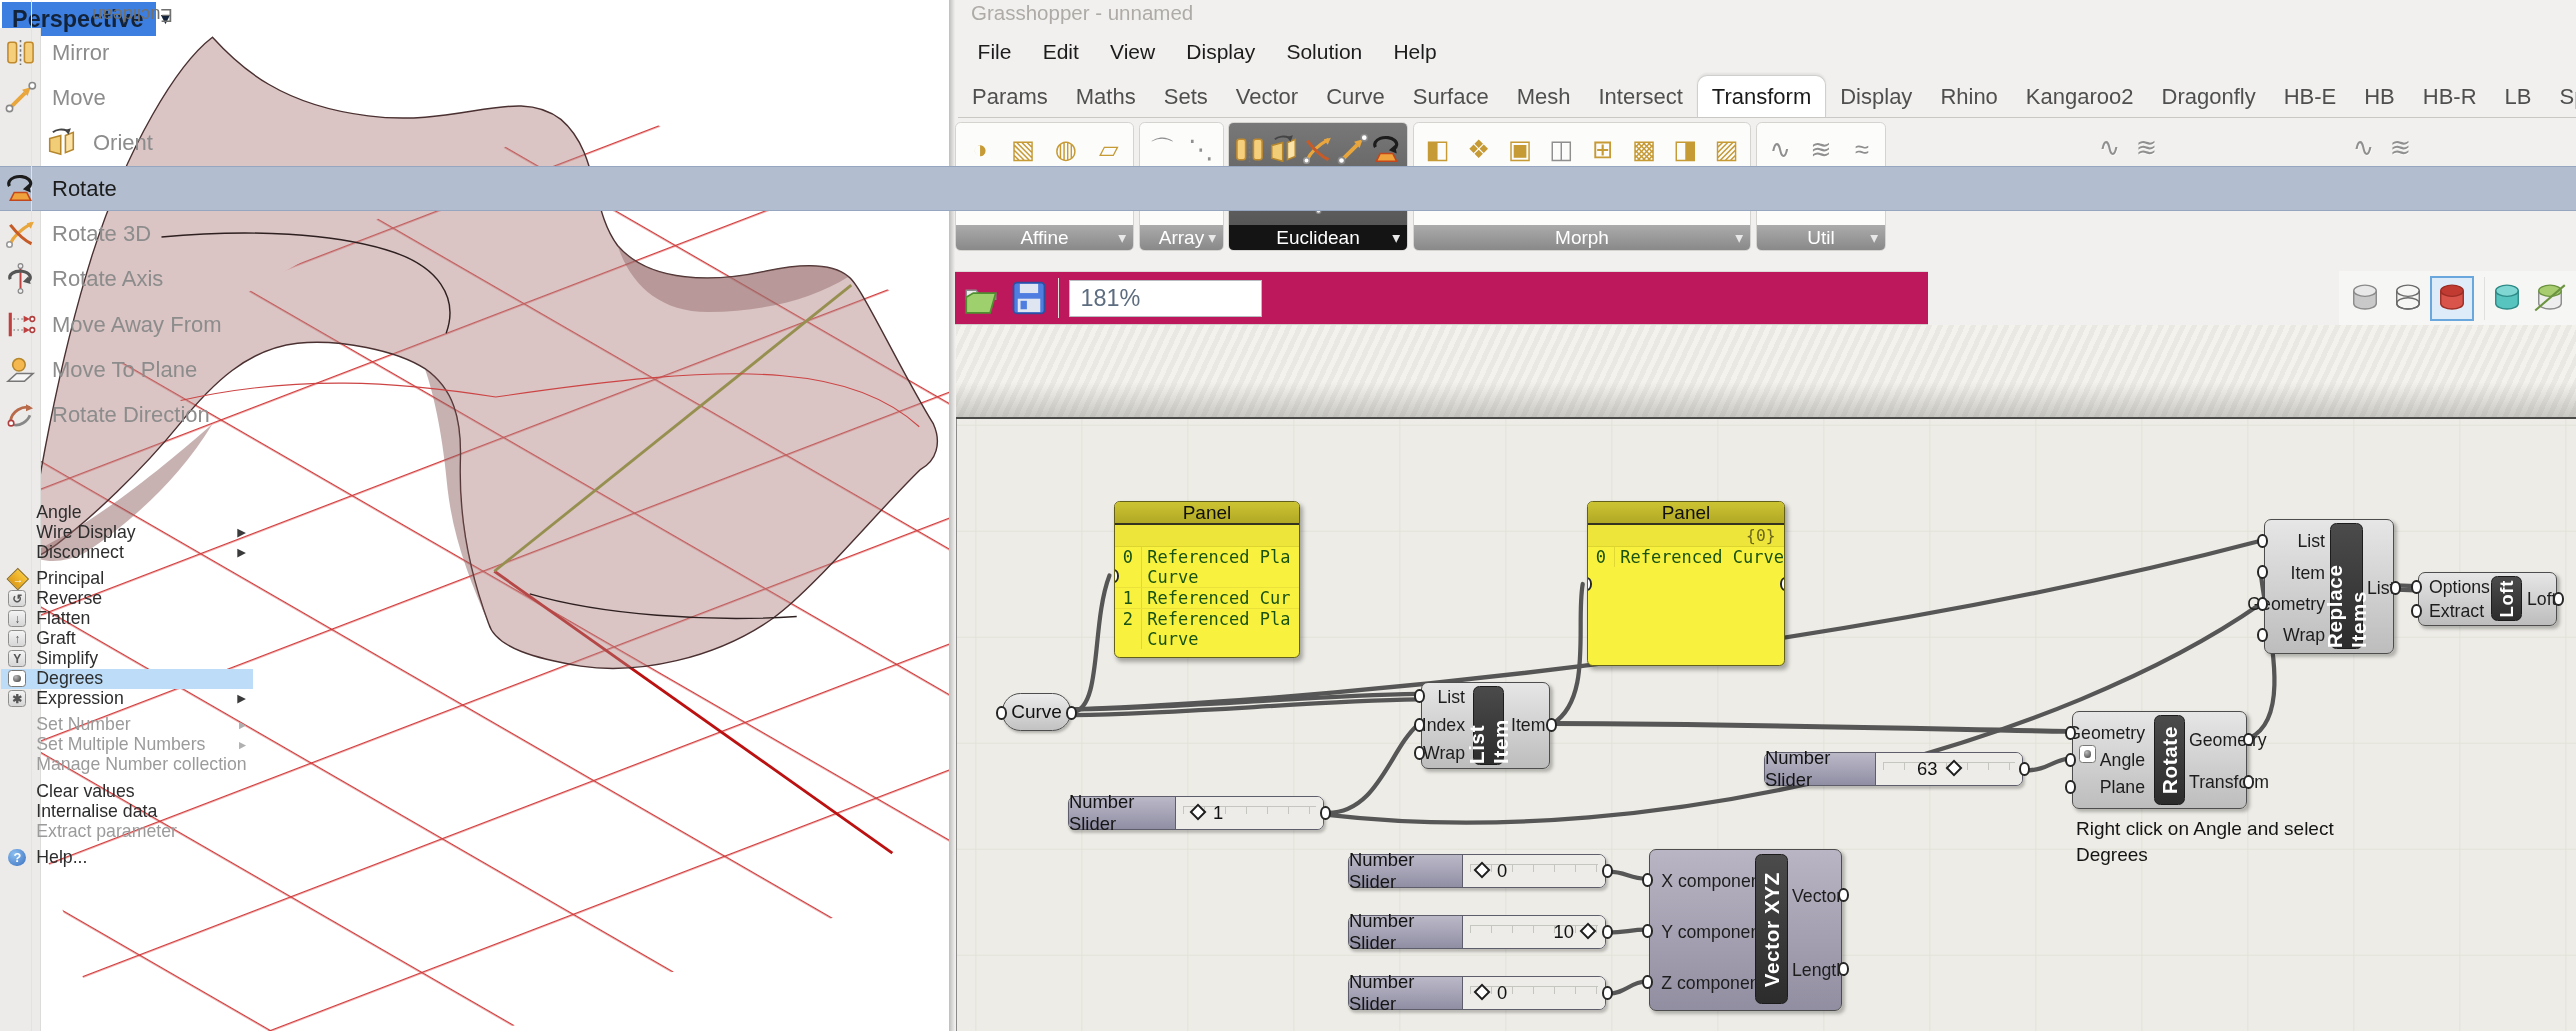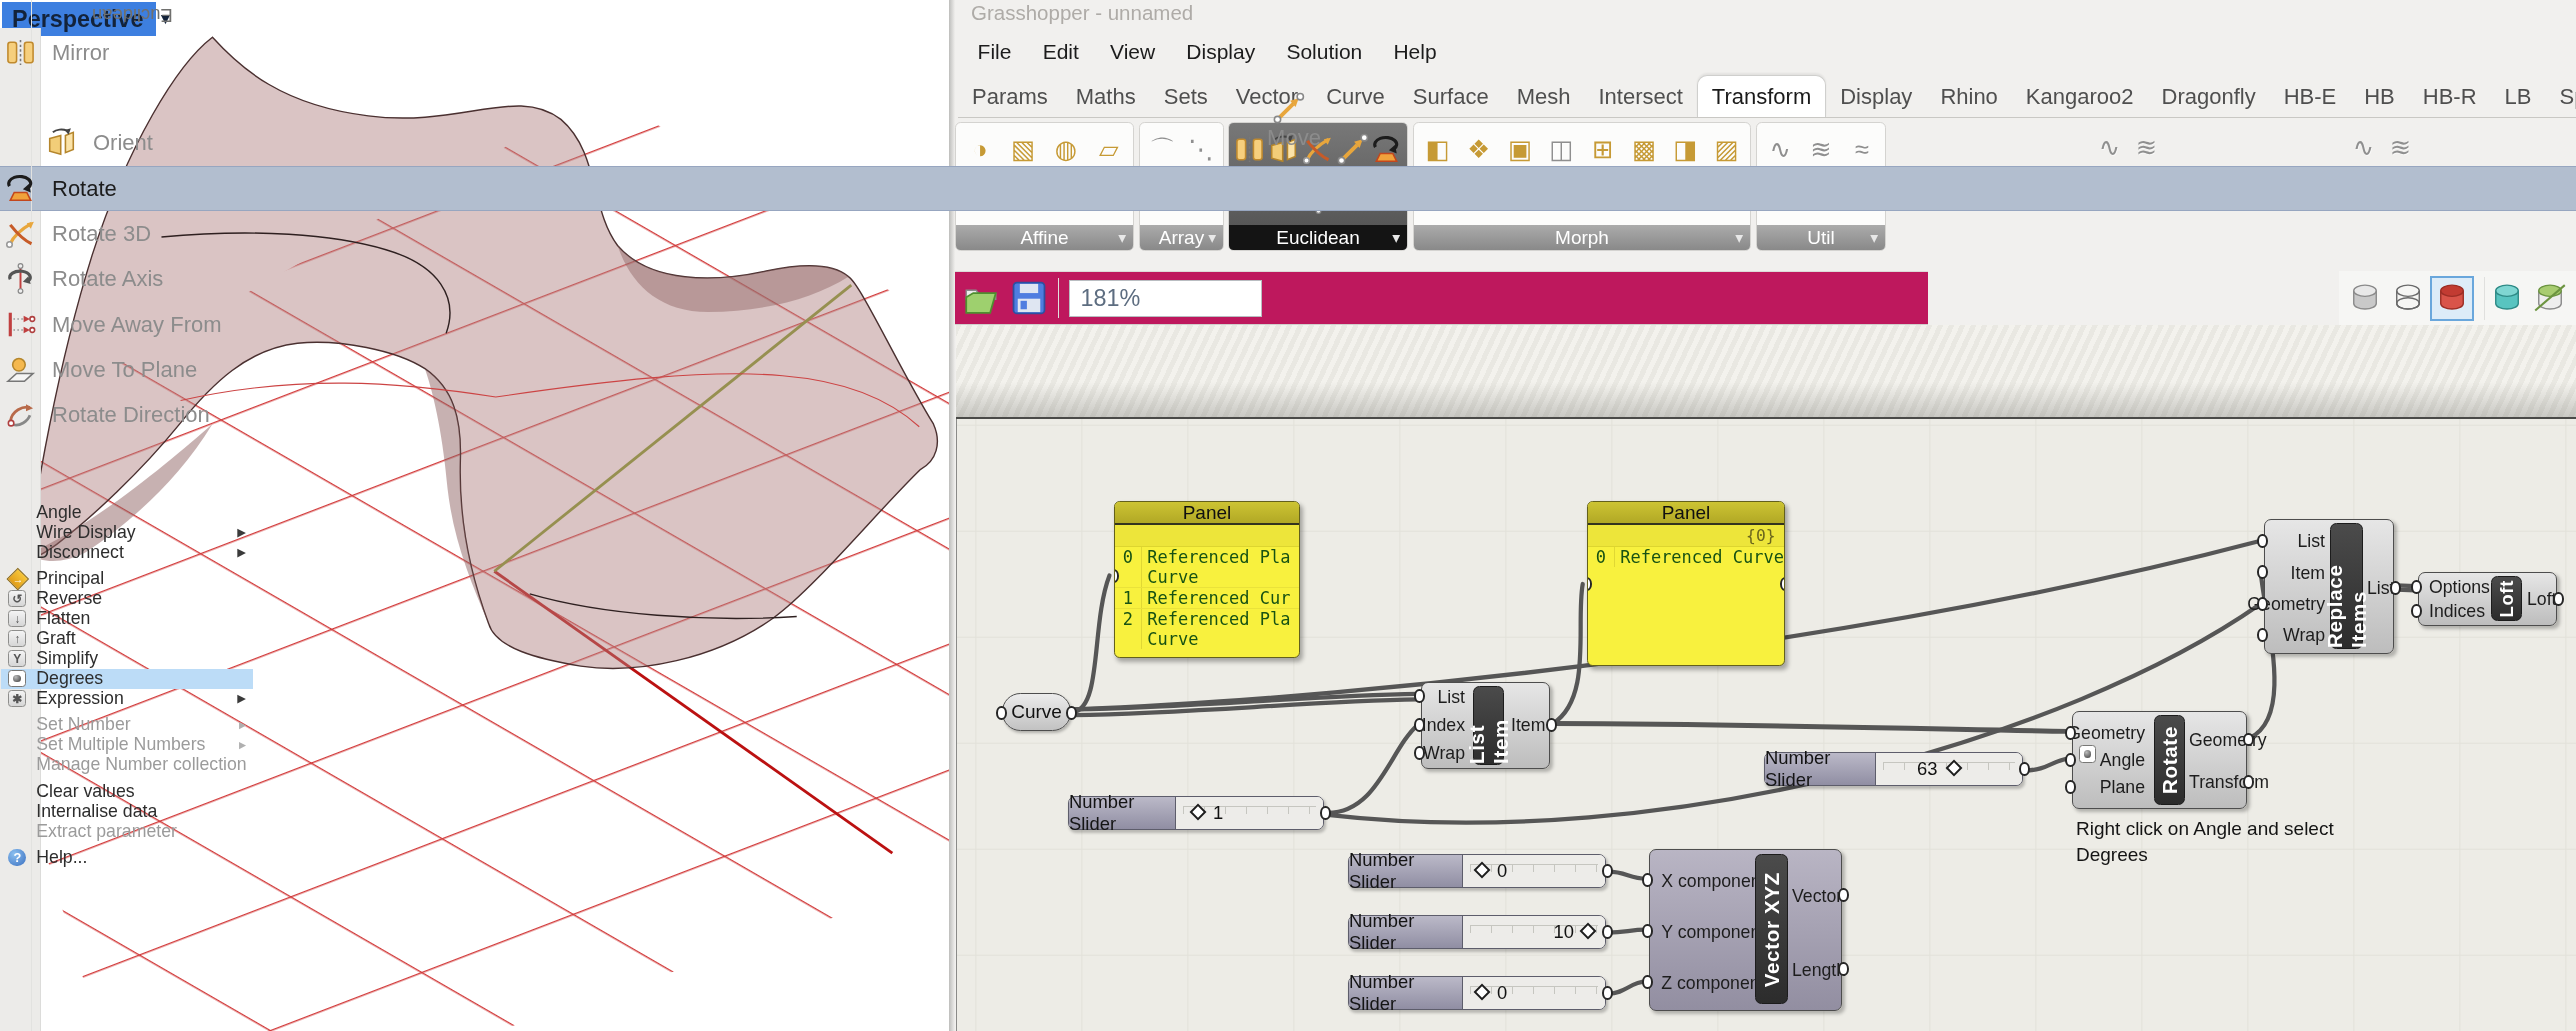--- a/index.html
+++ b/index.html
@@ -611,21 +611,21 @@
     <div class="port" style="left:102px;top:58px;">List</div>
     <div class="nub" style="left:-7.8px;top:14px;"></div>
     <div class="nub" style="left:-7.8px;top:45px;"></div>
     <div class="nub" style="left:-7.8px;top:77px;"></div>
     <div class="nub" style="left:-7.8px;top:108px;"></div>
     <div class="nub" style="right:-7.8px;top:61px;"></div>
   </div>
 
   <div class="comp" style="left:2418px;top:572px;width:139px;height:54px;">
     <div class="port" style="left:10px;top:4.3px;">Options</div>
-    <div class="port" style="left:10px;top:28px;">Indices</div>
+    <div class="port" style="left:10px;top:28px;">Extract</div>
     <div class="vlabel" style="left:72px;top:2.8px;width:31px;height:45px;">
         <span style="font-size:18.4px;">Loft</span>
       </div>
     <div class="port" style="left:108px;top:15.6px;">Loft</div>
     <div class="nub" style="left:-7.8px;top:7px;"></div>
     <div class="nub" style="left:-7.8px;top:31px;"></div>
     <div class="nub" style="right:-7.8px;top:19px;"></div>
   </div>
 
   <div id="euclid-menu">
@@ -634,21 +634,21 @@
       </div>
     <div class="gutter"></div>
     <div class="dd-item" style="top:30px;">
       <span class="ic">
           <svg class="ddsvg" viewBox="0 0 46 46" width="33" height="33">
             <use href="#ic-mirror"></use>
           </svg>
         </span>
       <span class="lbl">Mirror</span>
     </div>
-    <div class="dd-item" style="top:92px;flex-direction:column;">
+    <div class="dd-item" style="top:75px;">
       <span class="ic">
           <svg class="ddsvg" viewBox="0 0 46 46" width="33" height="33">
             <use href="#ic-move"></use>
           </svg>
         </span>
       <span class="lbl">Move</span>
     </div>
     <div class="dd-item" style="top:120px;padding-left:41px;">
       <span class="ic">
           <svg class="ddsvg" viewBox="0 0 46 46" width="33" height="33">

